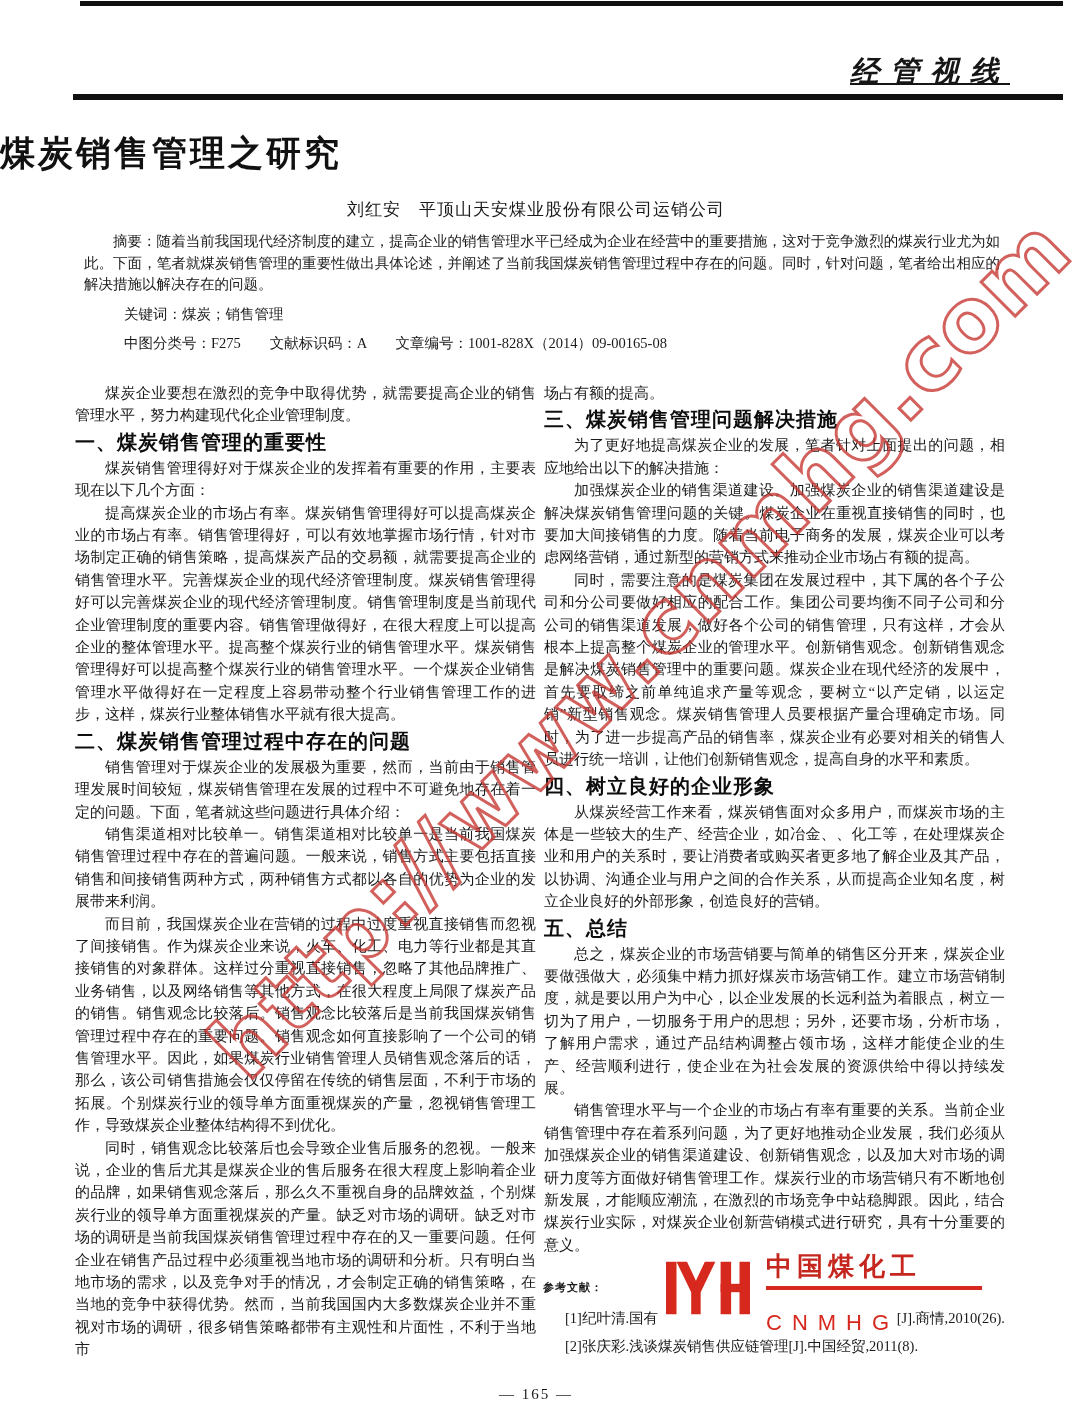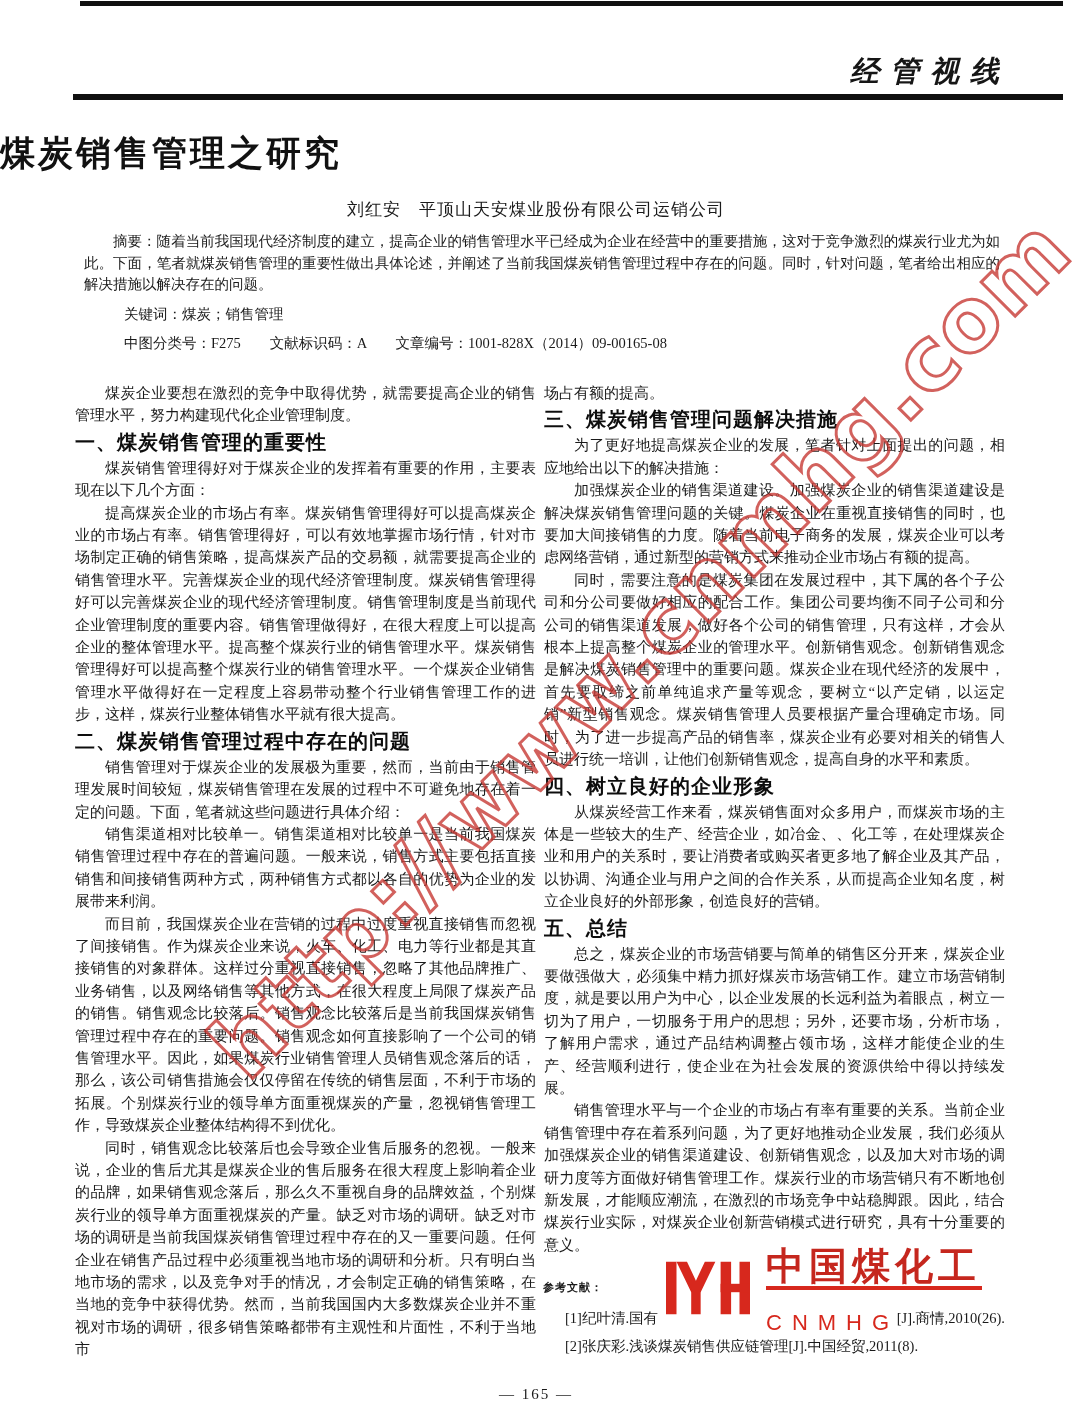--- a/index.html
+++ b/index.html
@@ -4,21 +4,21 @@
 <style>
   html,body{margin:0;padding:0;}
   body{
     width:1072px;height:1407px;position:relative;overflow:hidden;background:#ffffff;
     font-family:"Liberation Serif","DejaVu Serif",serif;color:#1a1a1a;
   }
   .rule-top{position:absolute;left:80px;top:1px;width:983px;height:5px;background:#101010;}
   .rule-header{position:absolute;left:73px;top:94px;width:990px;height:6px;background:#101010;}
   .header-label{
     position:absolute;top:52px;right:62px;font-size:29px;font-weight:bold;font-style:italic;
-    letter-spacing:11px;font-family:"DejaVu Serif","Liberation Serif",serif;color:#161616;
+    letter-spacing:11px;font-family:"DejaVu Serif","Liberation Serif",serif;color:#161616;text-decoration:underline;
   }
   .article-title{
     position:absolute;top:130px;left:0;width:100%;
     font-size:35px;font-weight:bold;letter-spacing:3px;color:#111;
   }
   .author-line{position:absolute;top:198px;left:0;width:100%;text-align:center;font-size:17px;letter-spacing:1px;}
   .meta-block{position:absolute;left:84px;top:231px;width:916px;font-size:14.5px;line-height:21.5px;}
   .abstract{text-indent:2em;text-align:justify;}
   .kw,.cls{margin-left:40px;margin-top:8px;}
   .columns{position:absolute;left:75px;top:382px;width:931px;display:flex;gap:8px;z-index:1;}
@@ -40,21 +40,21 @@
   }
   .refs{position:absolute;left:543px;top:1276px;width:462px;z-index:2;font-size:14.5px;line-height:22px;}
   .ref-heading{font-size:11px;font-weight:bold;margin-bottom:9px;letter-spacing:1px;}
   .ref-line1{display:flex;padding-left:22px;}
   .ref-gap{flex:1;}
   .ref-line2{padding-left:22px;margin-top:6px;}
   .logo{position:absolute;left:666px;top:1250px;display:flex;align-items:flex-start;gap:16px;z-index:4;}
   .logo-glyph{display:block;}
   .logo-glyph *{fill:#d7281d;}
   .logo-text{width:216px;font-family:"Liberation Sans","DejaVu Sans",sans-serif;}
-  .logo-cn{font-size:38px;font-weight:bold;color:#c5271e;letter-spacing:5px;line-height:32px;
+  .logo-cn{font-size:26px;font-weight:bold;color:#c5271e;letter-spacing:5px;line-height:32px;
     padding-bottom:4px;border-bottom:4px solid #d7281d;}
   .logo-en{font-size:22px;color:#d7281d;letter-spacing:10px;margin-top:20px;font-weight:normal;}
   .page-number{position:absolute;top:1386px;left:0;width:100%;text-align:center;font-size:15px;letter-spacing:2px;}
 </style>
 </head>
 <body>
 
 <div class="rule-top"></div>
 
 <div class="header-label">经管视线</div>

